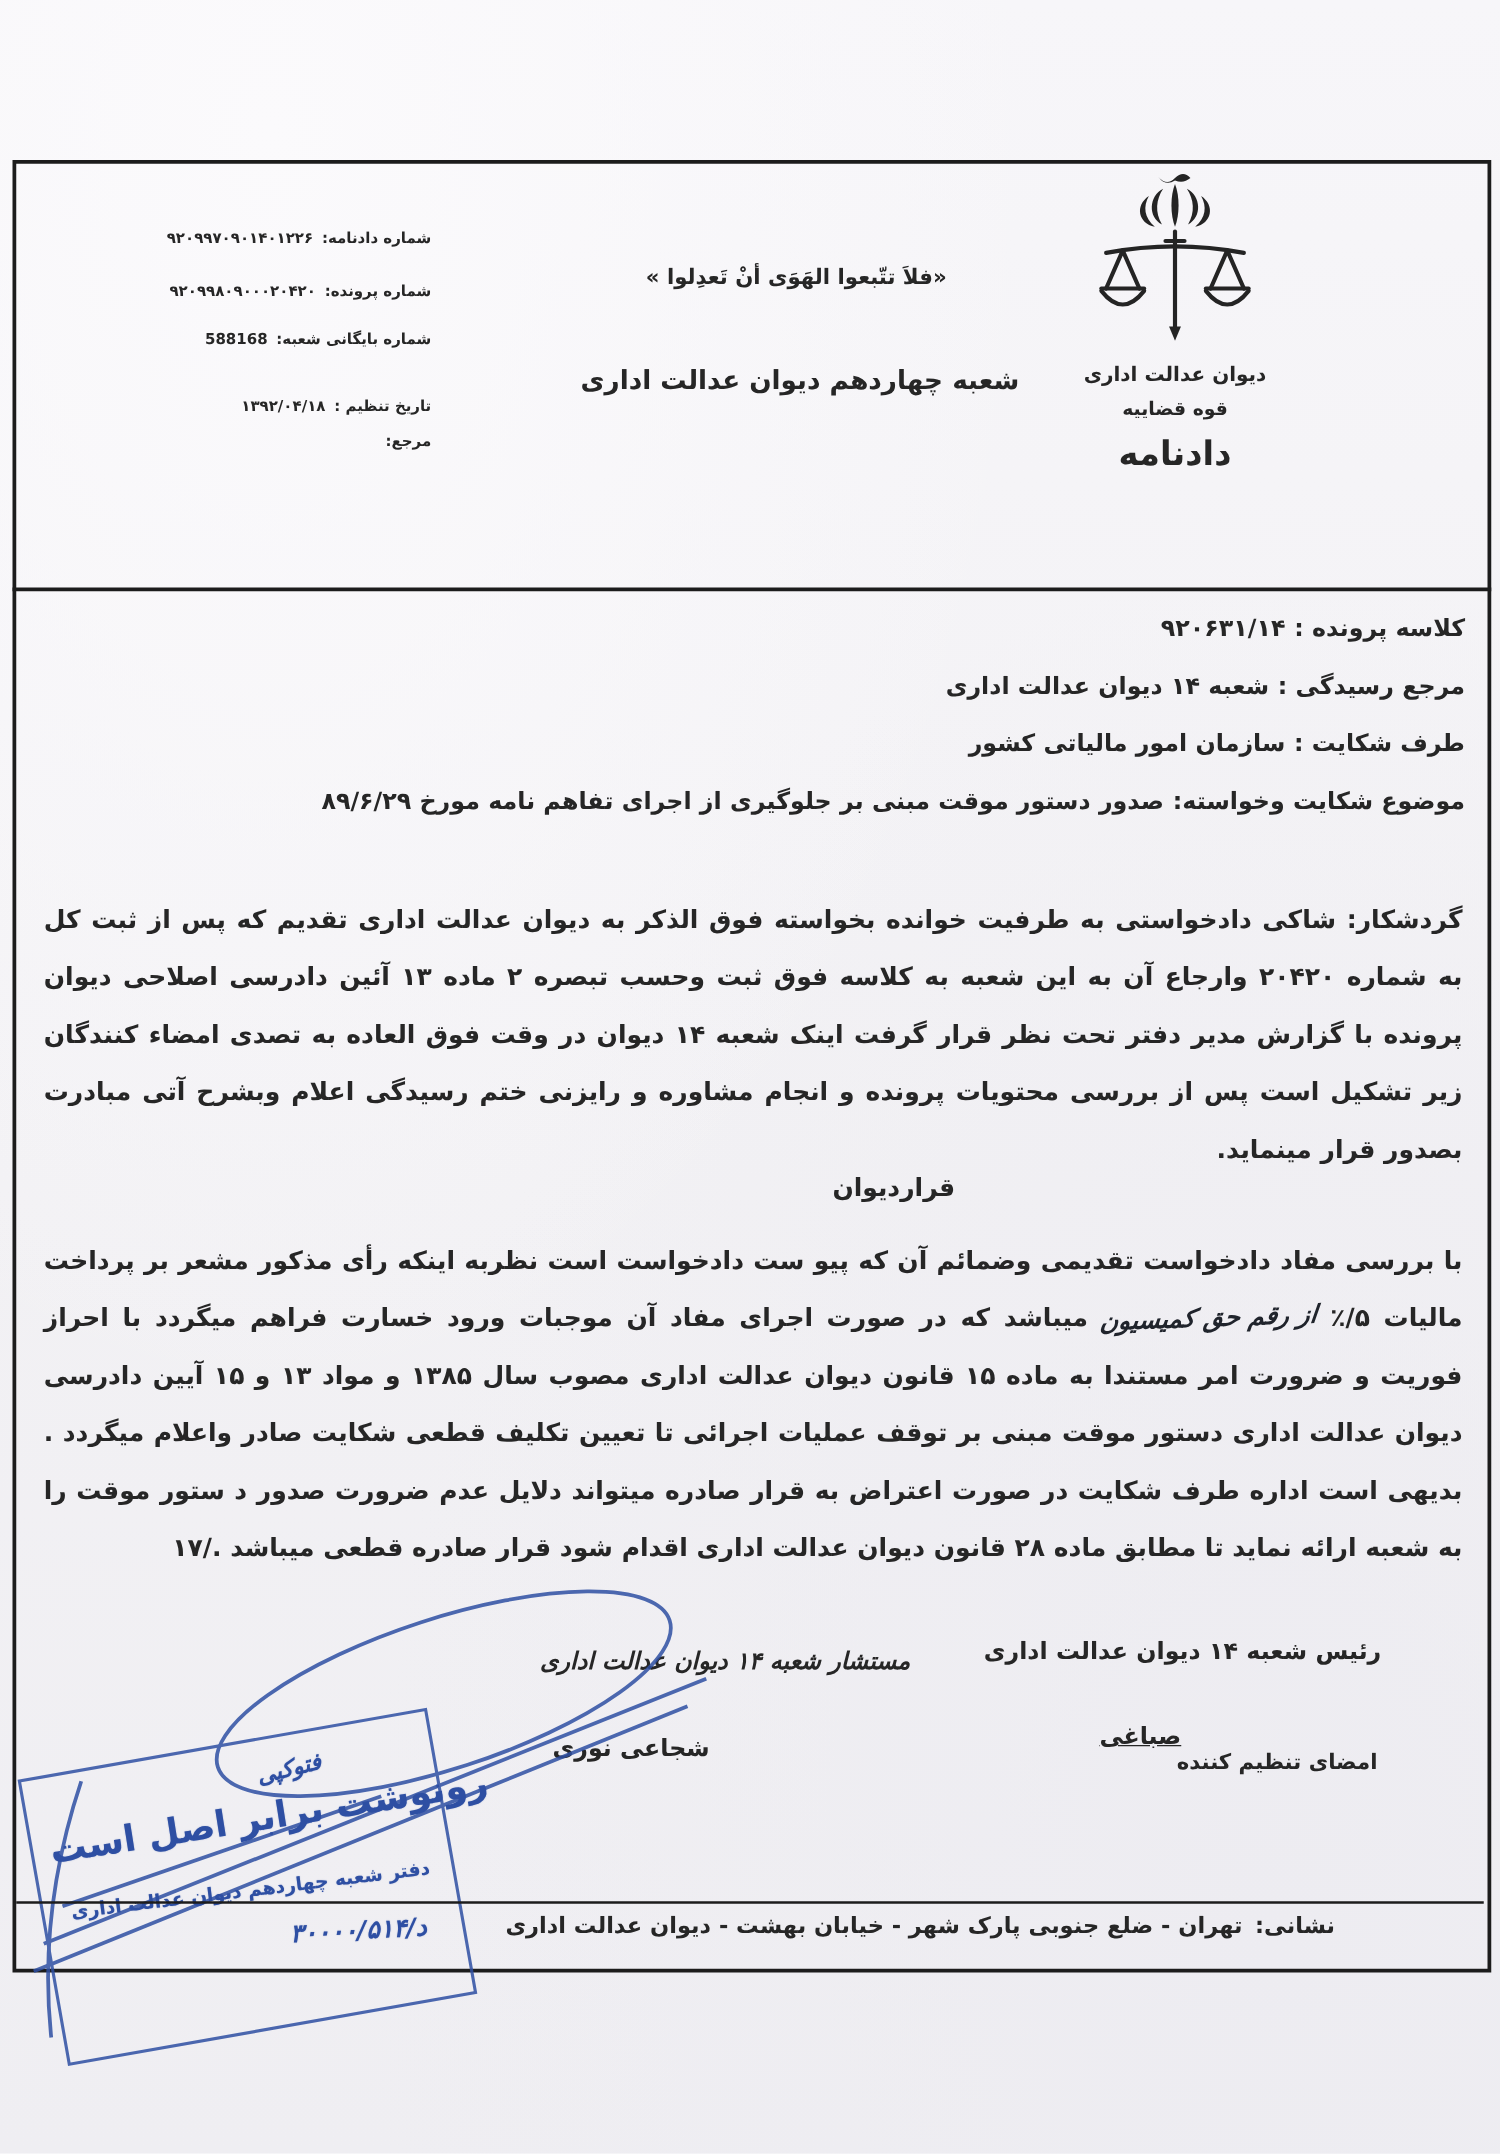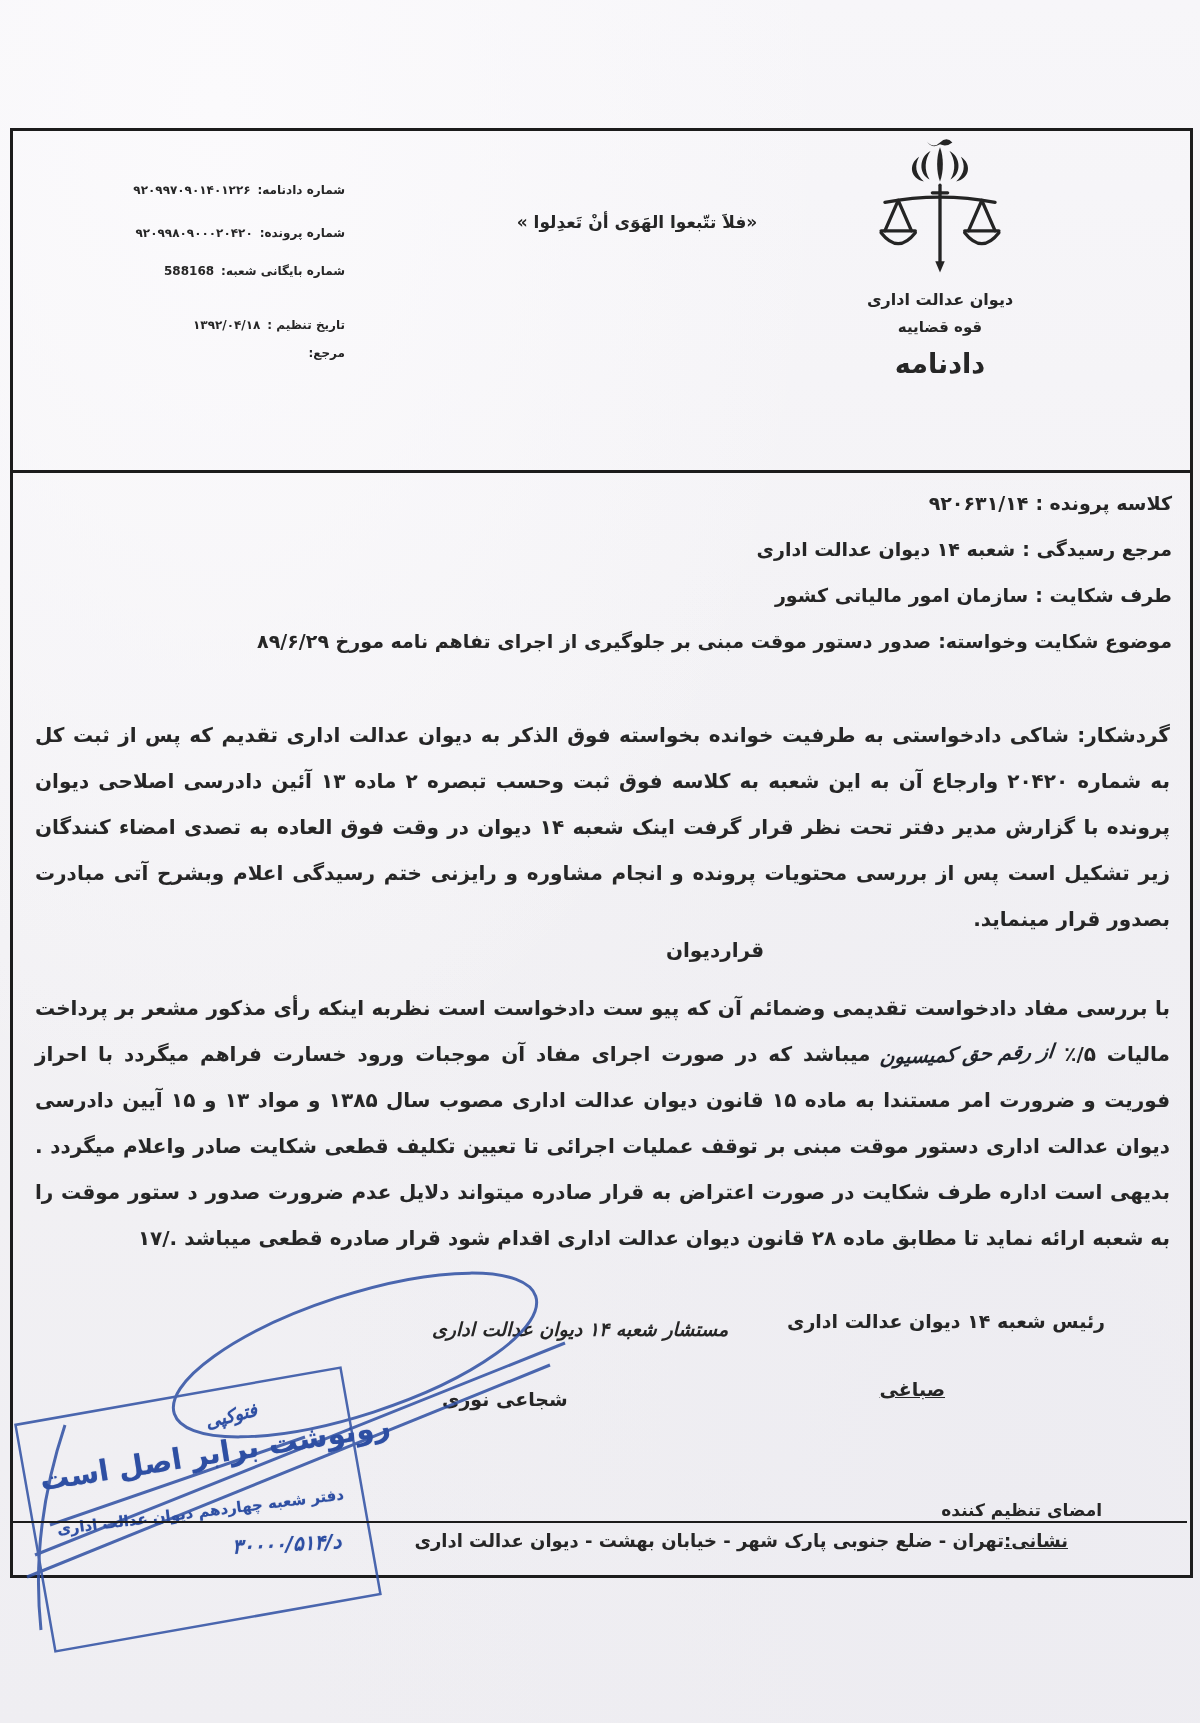--- a/index.html
+++ b/index.html
@@ -60,23 +60,23 @@
   }
 
   .sig{font-size:19px;white-space:nowrap;}
 
   .ink{color:#2e4fa3;}
   .stamp-line{white-space:nowrap;font-weight:bold;text-shadow:0 0 1px rgba(46,79,163,.45);}
   .stamp-copy{left:205px;top:1405px;font-size:18px;font-style:italic;transform:rotate(-14deg);}
   .stamp-main{left:38px;top:1436px;font-size:29px;letter-spacing:3px;transform:rotate(-9deg);}
   .stamp-office{left:56px;top:1503px;font-size:15px;transform:rotate(-7deg);}
 
-  .footer-signer{right:98px;top:1500px;font-size:17px;}
+  .footer-signer{right:98px;top:1400px;font-size:17px;}
   .footer-address{right:132px;top:1530px;font-size:18px;white-space:nowrap;}
-  .footer-address .lbl{text-decoration:underline;}
+  .footer-address .lbl{margin-left:10px;}
   .footer-ref{left:232px;top:1532px;font-size:20px;font-weight:bold;font-style:italic;transform:rotate(-3deg);text-shadow:0 0 1px rgba(46,79,163,.45);}
 </style>
 </head>
 <body>
 
 <div class="page">
 
   <div class="abs frame"></div>
   <div class="abs header-divider"></div>
 
@@ -90,20 +90,21 @@
     <span class="lbl">شماره بایگانی شعبه:</span><span>588168</span>
   </div>
   <div class="abs meta-row b" style="right:855px;top:318px;">
     <span class="lbl">تاریخ تنظیم :</span><span>۱۳۹۲/۰۴/۱۸</span>
   </div>
   <div class="abs meta-row b" style="right:855px;top:346px;">
     <span class="lbl">مرجع:</span><span></span>
   </div>
 
   <div class="abs quote b rtl">«فلاَ تتّبعوا الهَوَی أنْ تَعدِلوا »</div>
+  <div class="abs branch-title b rtl">شعبه چهاردهم دیوان عدالت اداری</div>
 
   <div class="abs logo-col">
     <span>
       <svg viewBox="0 0 140 160" width="136" height="152" aria-hidden="true">
         <g fill="#242424">
           <path d="M56,10 q7,8 14,1 q7,-7 13,0 q-6,5 -13,2 q-8,5 -14,-3 z"></path>
           <path d="M70,16 c-4,10 -4,26 0,36 c4,-10 4,-26 0,-36 z"></path>
           <path d="M60,20 c-12,6 -13,24 -1,30 c-6,-10 -5,-21 1,-30 z"></path>
           <path d="M80,20 c12,6 13,24 1,30 c6,-10 5,-21 -1,-30 z"></path>
           <path d="M48,26 c-12,8 -9,23 5,26 c-9,-8 -10,-17 -5,-26 z"></path>

